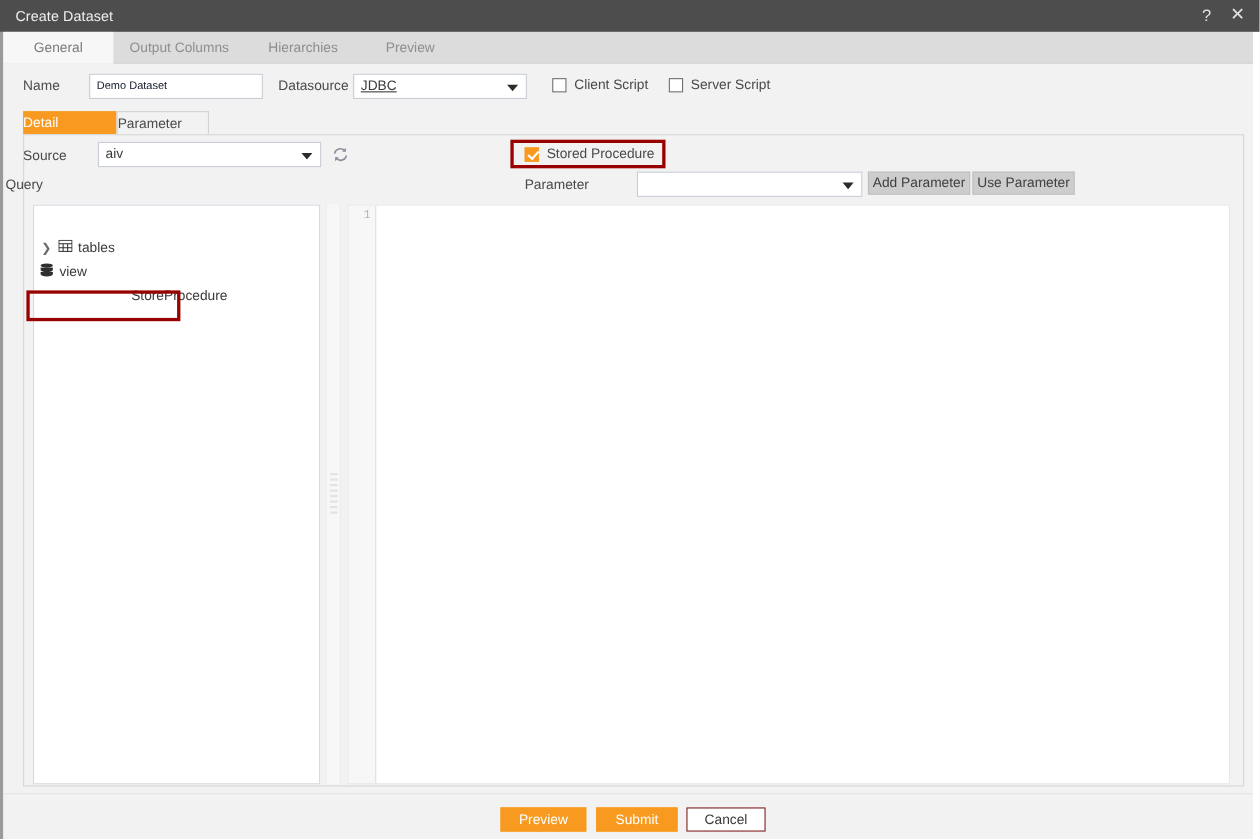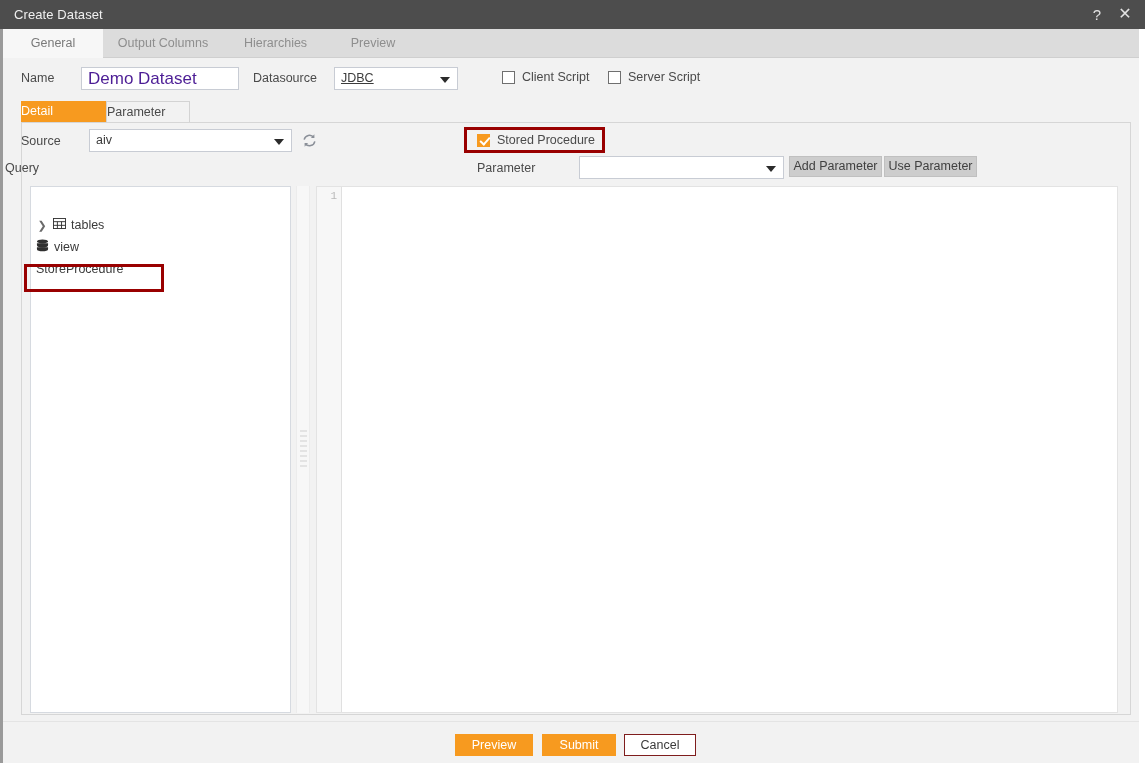--- a/index.html
+++ b/index.html
@@ -110,22 +110,22 @@
     width: 1136px; height: 41px;
   }
   .lbl { color: #4a4a4a; font-size: 12.5px; }
 
   .field {
     box-sizing: border-box;
     background: #ffffff;
     border: 1px solid #c8ccd4;
     height: 23px;
     font-family: "Liberation Sans", sans-serif;
-    font-size: 17px;
-    color: #4c1d95;
+    font-size: 10px;
+    color: #0f172a;
     padding: 0 6px;
     line-height: 21px;
   }
 
   .select {
     box-sizing: border-box;
     background: #ffffff;
     border: 1px solid #c8ccd4;
     height: 23px;
     position: relative;
@@ -395,21 +395,21 @@
     <div class="tab" style="left:325px;width:90px;">Preview</div>
   </div>
 
   <div class="general-body">
 
     <div class="row-name">
       <span class="lbl" style="position:absolute;left:18px;top:13px;">Name</span>
       <div class="field" style="position:absolute;left:78px;top:9px;width:158px;">Demo Dataset</div>
 
       <span class="lbl" style="position:absolute;left:250px;top:13px;">Datasource</span>
-      <div class="select" style="position:absolute;left:331px;top:9px;width:124px;text-decoration:underline;">
+      <div class="select" style="position:absolute;left:318px;top:9px;width:158px;text-decoration:underline;">
         <span>JDBC</span>
         <span class="caret"></span>
       </div>
 
       <div class="chk-wrap" style="position:absolute;left:499px;top:12px;">
         <span class="chk"></span>
         <span class="chk-label">Client Script</span>
       </div>
 
       <div class="chk-wrap" style="position:absolute;left:605px;top:12px;">
@@ -481,21 +481,21 @@
           <ellipse cx="7" cy="2.6" rx="6" ry="2.1" fill="#2f2f2f"></ellipse>
           <rect x="1" y="4.6" width="12" height="1.9" fill="#2f2f2f"></rect>
           <ellipse cx="7" cy="7" rx="6" ry="2.1" fill="#2f2f2f"></ellipse>
           <rect x="1" y="8.9" width="12" height="1.9" fill="#2f2f2f"></rect>
           <ellipse cx="7" cy="11.2" rx="6" ry="2.1" fill="#2f2f2f"></ellipse>
         </svg>
       </span>
       <span>view</span>
     </div>
 
-    <div class="tree-node" style="padding-left:5px;">
+    <div class="tree-node" style="padding-left:5px;justify-content:center;">
       <span>StoreProcedure</span>
     </div>
 
   </div>
 
   <div class="splitter">
     <div class="grip">
       <i></i>
         <i></i>
         <i></i>

